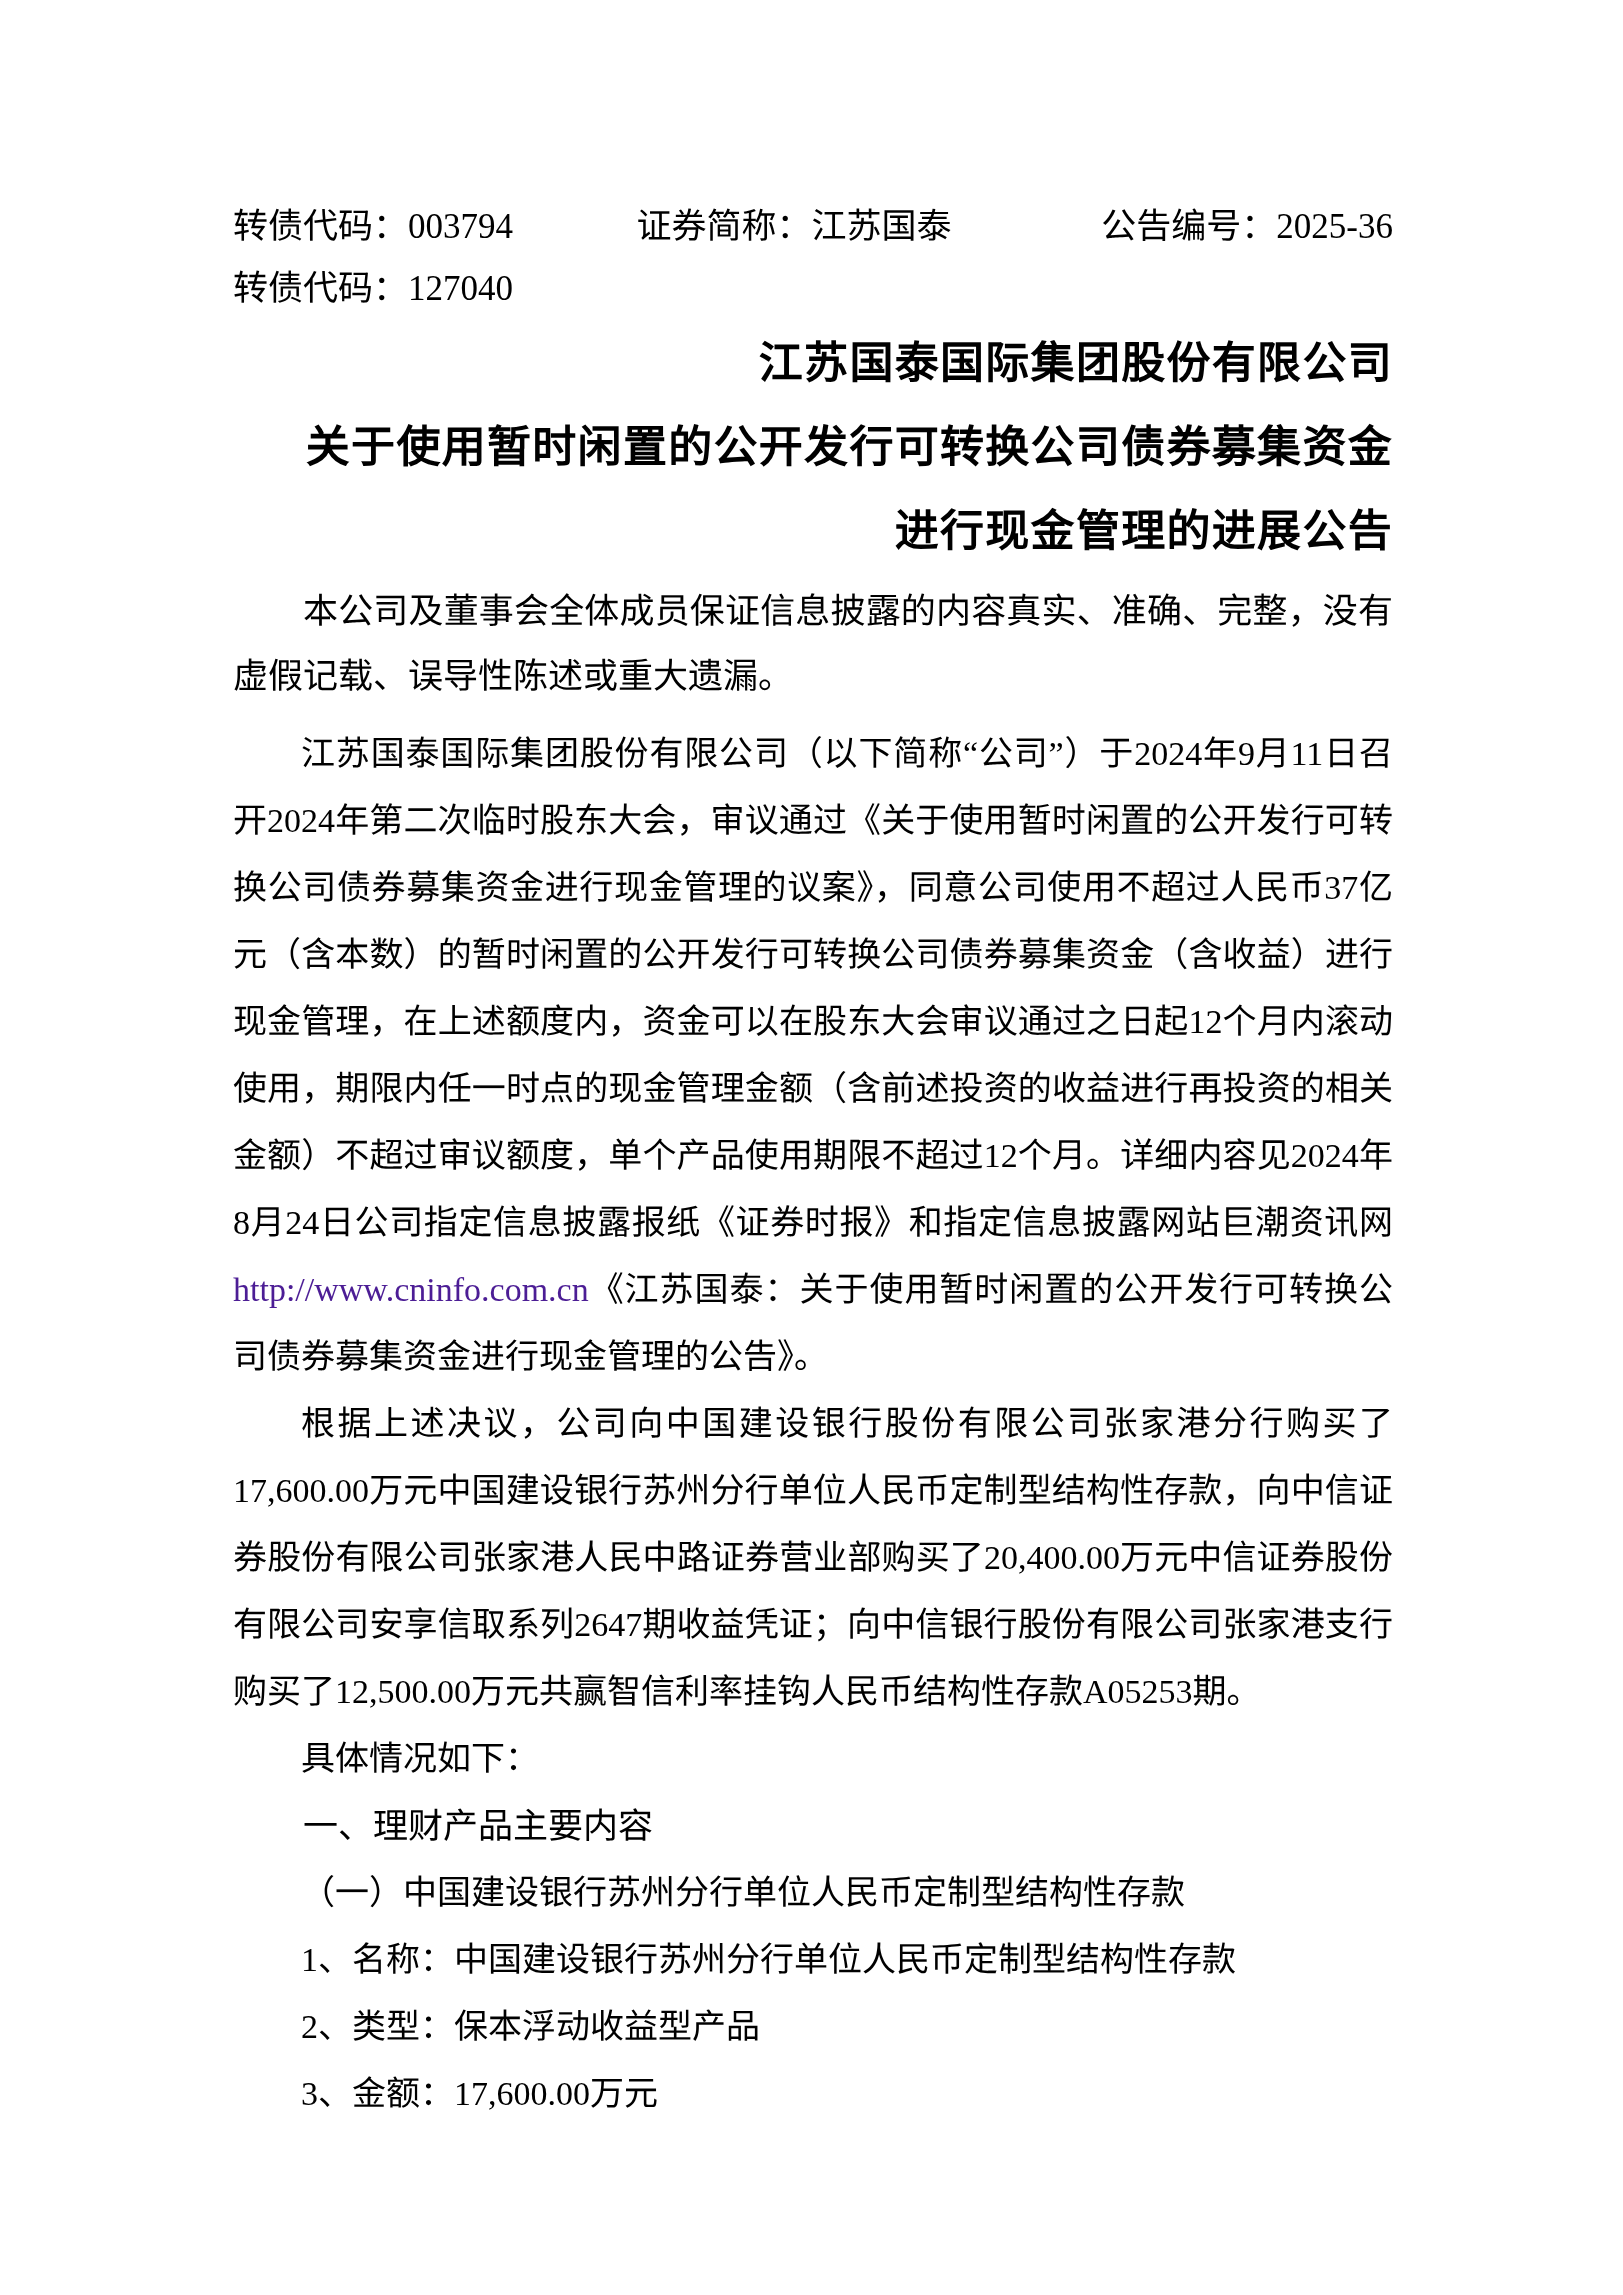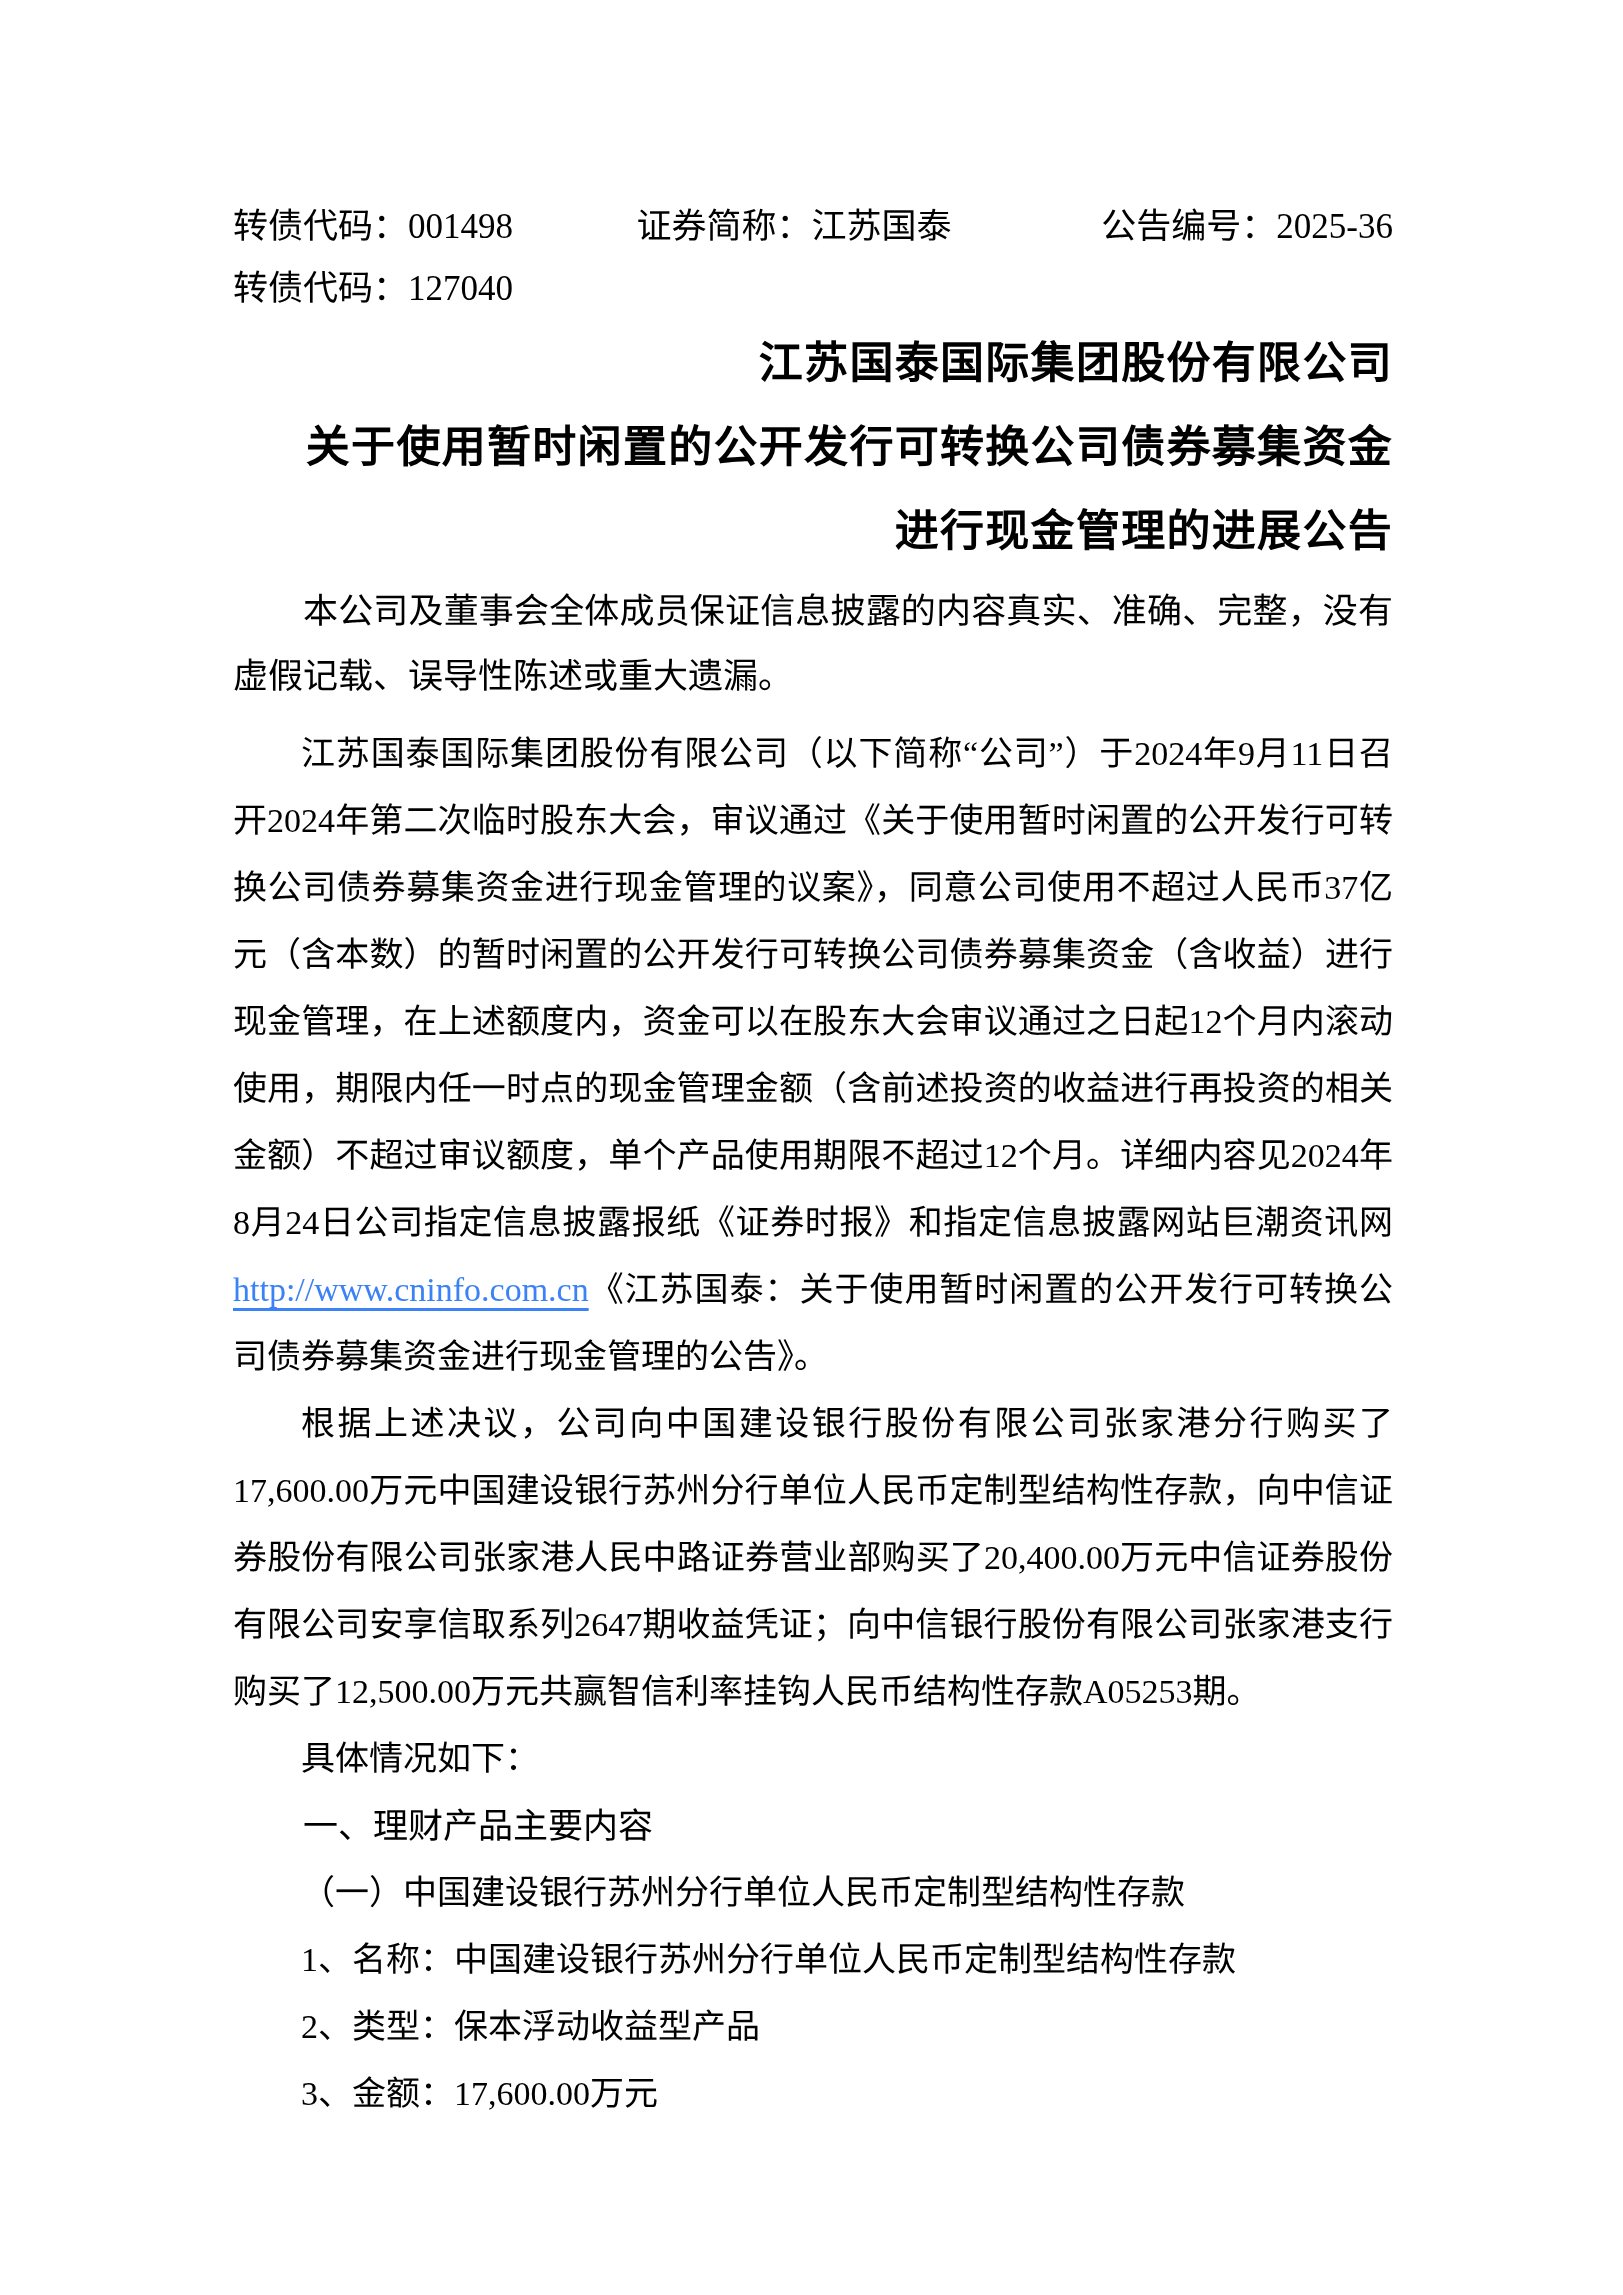--- a/index.html
+++ b/index.html
@@ -62,34 +62,33 @@
 
   .section-heading {
     font-size: 35px;
     line-height: 67px;
     text-indent: 2em;
     font-family: "Liberation Sans", "DejaVu Sans", sans-serif;
     font-weight: normal;
   }
 
   .link {
-    color: #3b82f6;
-    text-decoration: underline;
+    color: #4c1d95;
     text-underline-offset: 6.5px;
     cursor: pointer;
   }
 </style>
 </head>
 <body>
 
 <div class="page">
 
   <div class="meta-block">
     <div class="meta-row">
-      <span class="meta-cell w1"><span>转债代码：</span><span>001498</span></span>
+      <span class="meta-cell w1"><span>转债代码：</span><span>003794</span></span>
       <span class="meta-cell w2"><span>证券简称：</span><span>江苏国泰</span></span>
       <span class="meta-cell w3"><span>公告编号：</span><span>2025-36</span></span>
     </div>
     <div class="meta-row">
       <span class="meta-cell w1"><span>转债代码：</span><span>127040</span></span>
     </div>
   </div>
 
   <div class="title-block">
     <div class="title-line">江苏国泰国际集团股份有限公司</div>

